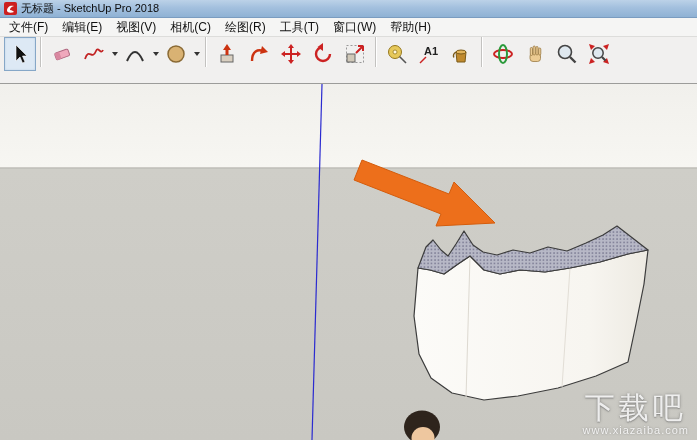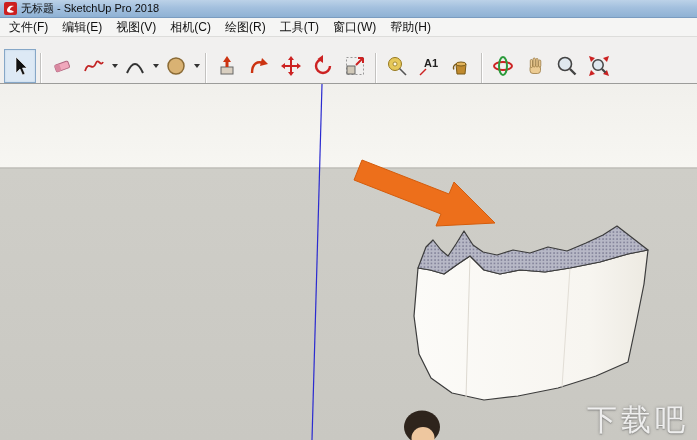--- a/index.html
+++ b/index.html
@@ -18,21 +18,21 @@
 
   
   .menubar {
     height:19px; display:flex; align-items:center; background:#f5f5f4;
     border-bottom:1px solid #dddddb; padding-left:2px;
   }
   .menu-item { font-size:12px; color:#111; padding:2px 7px; cursor:default; white-space:nowrap; }
 
   
   .toolbar {
-    height:47px; background:#f1f0ef; display:flex; align-items:flex-end;
+    height:47px; background:#f1f0ef; display:flex; align-items:flex-start;
     padding-left:4px; border-bottom:1px solid #9c9c9a;
   }
   .tool {
     width:32px; height:34px; background:transparent; border:1px solid transparent;
     display:inline-flex; align-items:center; justify-content:center; padding:0; cursor:pointer;
   }
   .tool.active { background:#dde9f5; border:1px solid #86a7c7; box-shadow:inset 0 0 2px #b9cee2; }
   .tool svg { display:block; }
   .tool-group { display:flex; align-items:center; }
   .dd {
@@ -265,16 +265,17 @@
 
       <g>
         <ellipse cx="422" cy="343" rx="18" ry="16.5" fill="#2e241c"></ellipse>
         <ellipse cx="423" cy="354" rx="11.5" ry="11" fill="#eec79f"></ellipse>
         <path d="M406,338 Q422,326 439,338 L439,346 Q422,336 406,346 Z" fill="#2e241c"></path>
       </g>
     </svg>
 
     <div class="watermark">
       <div class="wm-title">下载吧</div>
+      <div class="wm-url">www.xiazaiba.com</div>
     </div>
   </div>
 
 </div>
 
 </body></html>

